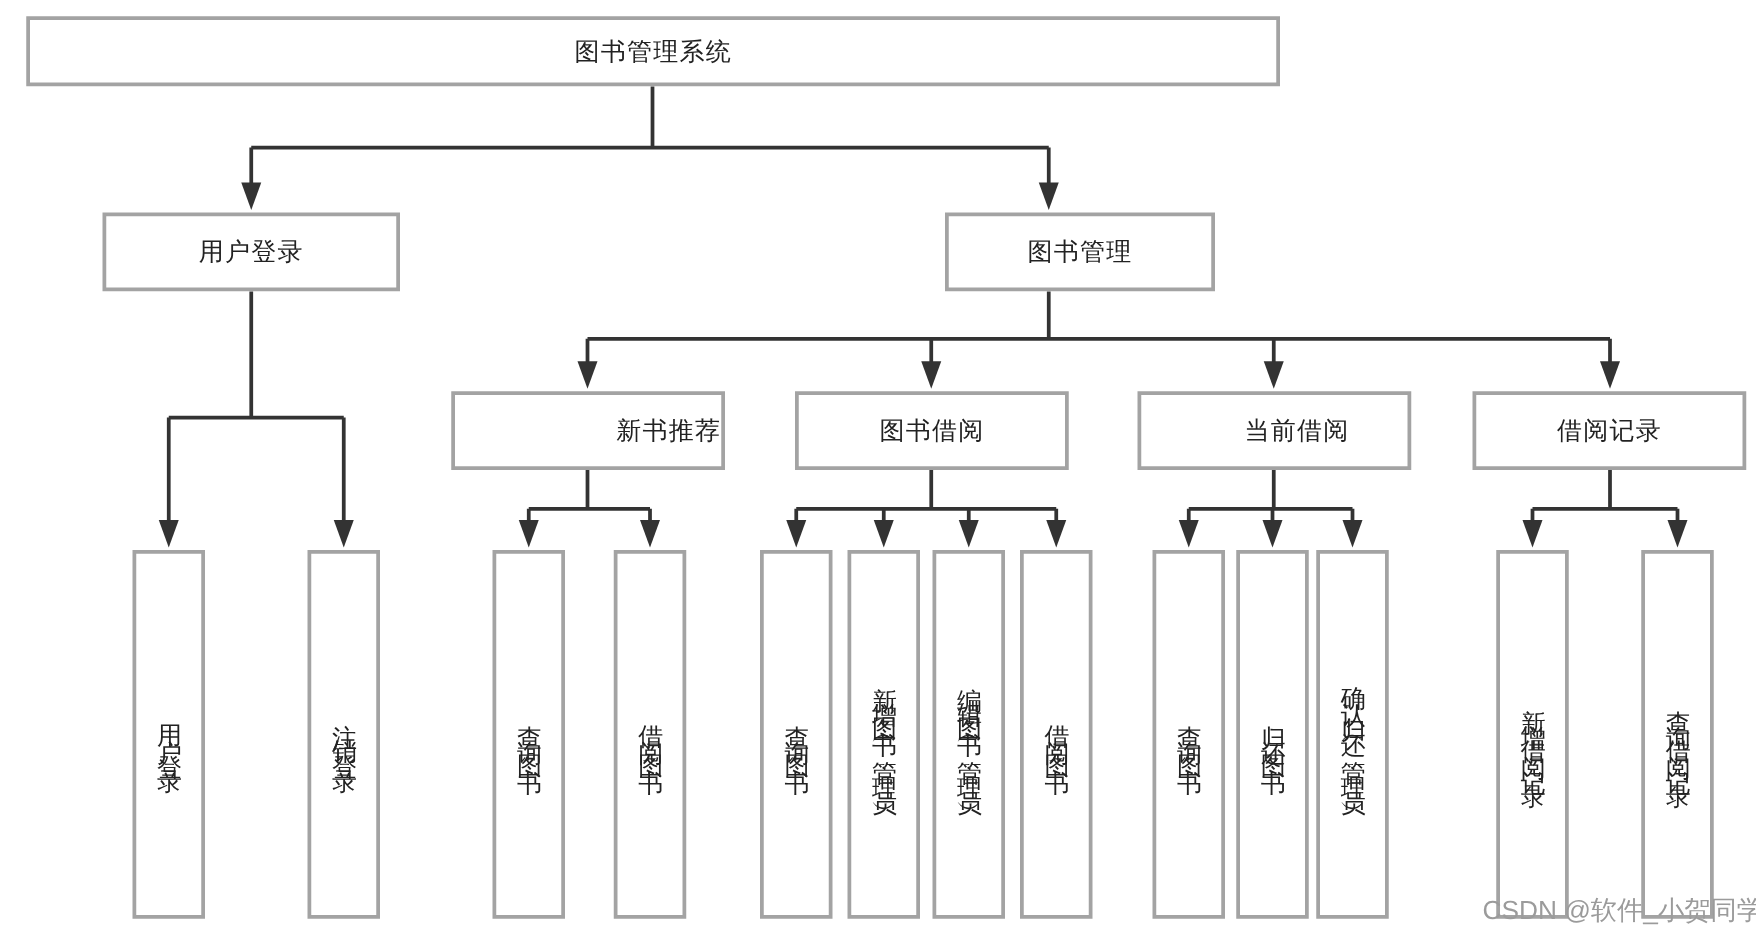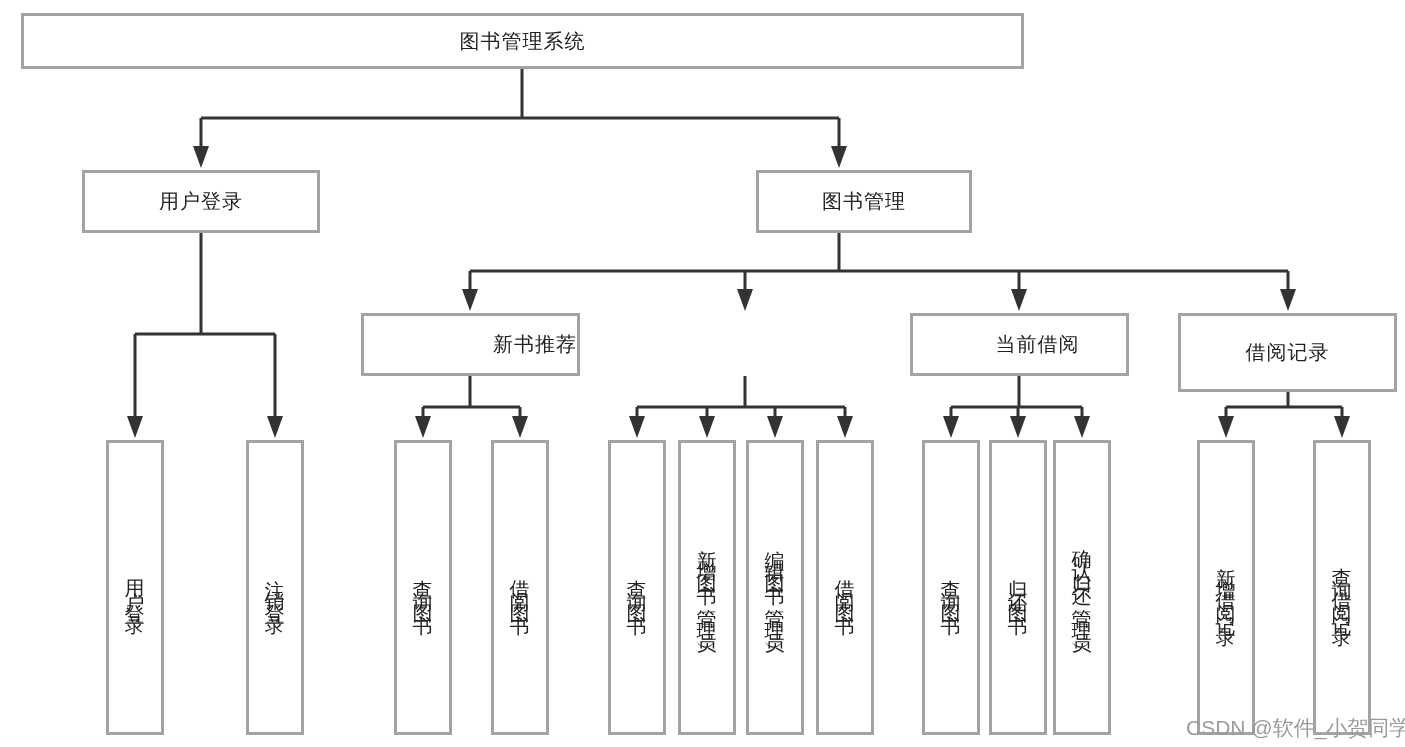--- a/index.html
+++ b/index.html
@@ -104,24 +104,27 @@
   <div class="box" style="left:82px; top:170px; width:238px; height:63px;">
     <span class="h-label">用户登录</span>
   </div>
   <div class="box" style="left:720px; top:170px; width:216px; height:63px;margin-left:36px;">
     <span class="h-label">图书管理</span>
   </div>
 
   <div class="box" style="left:361px; top:313px; width:219px; height:63px;justify-content:flex-end;">
     <span class="h-label">新书推荐</span>
   </div>
+  <div class="box" style="left:636px; top:313px; width:219px; height:63px;">
+    <span class="h-label">图书借阅</span>
+  </div>
   <div class="box" style="left:910px; top:313px; width:219px; height:63px;padding-left:36px;">
     <span class="h-label">当前借阅</span>
   </div>
-  <div class="box" style="left:1178px; top:313px; width:219px; height:79px;">
+  <div class="box" style="left:1178px; top:313px; width:219px; height:63px;">
     <span class="h-label">借阅记录</span>
   </div>
 
   <div class="box" style="left:106px; top:440px; width:58px; height:295px;">
     <span class="v-label">用户登录</span>
   </div>
   <div class="box" style="left:246px; top:440px; width:58px; height:295px;">
     <span class="v-label">注销登录</span>
   </div>
 

